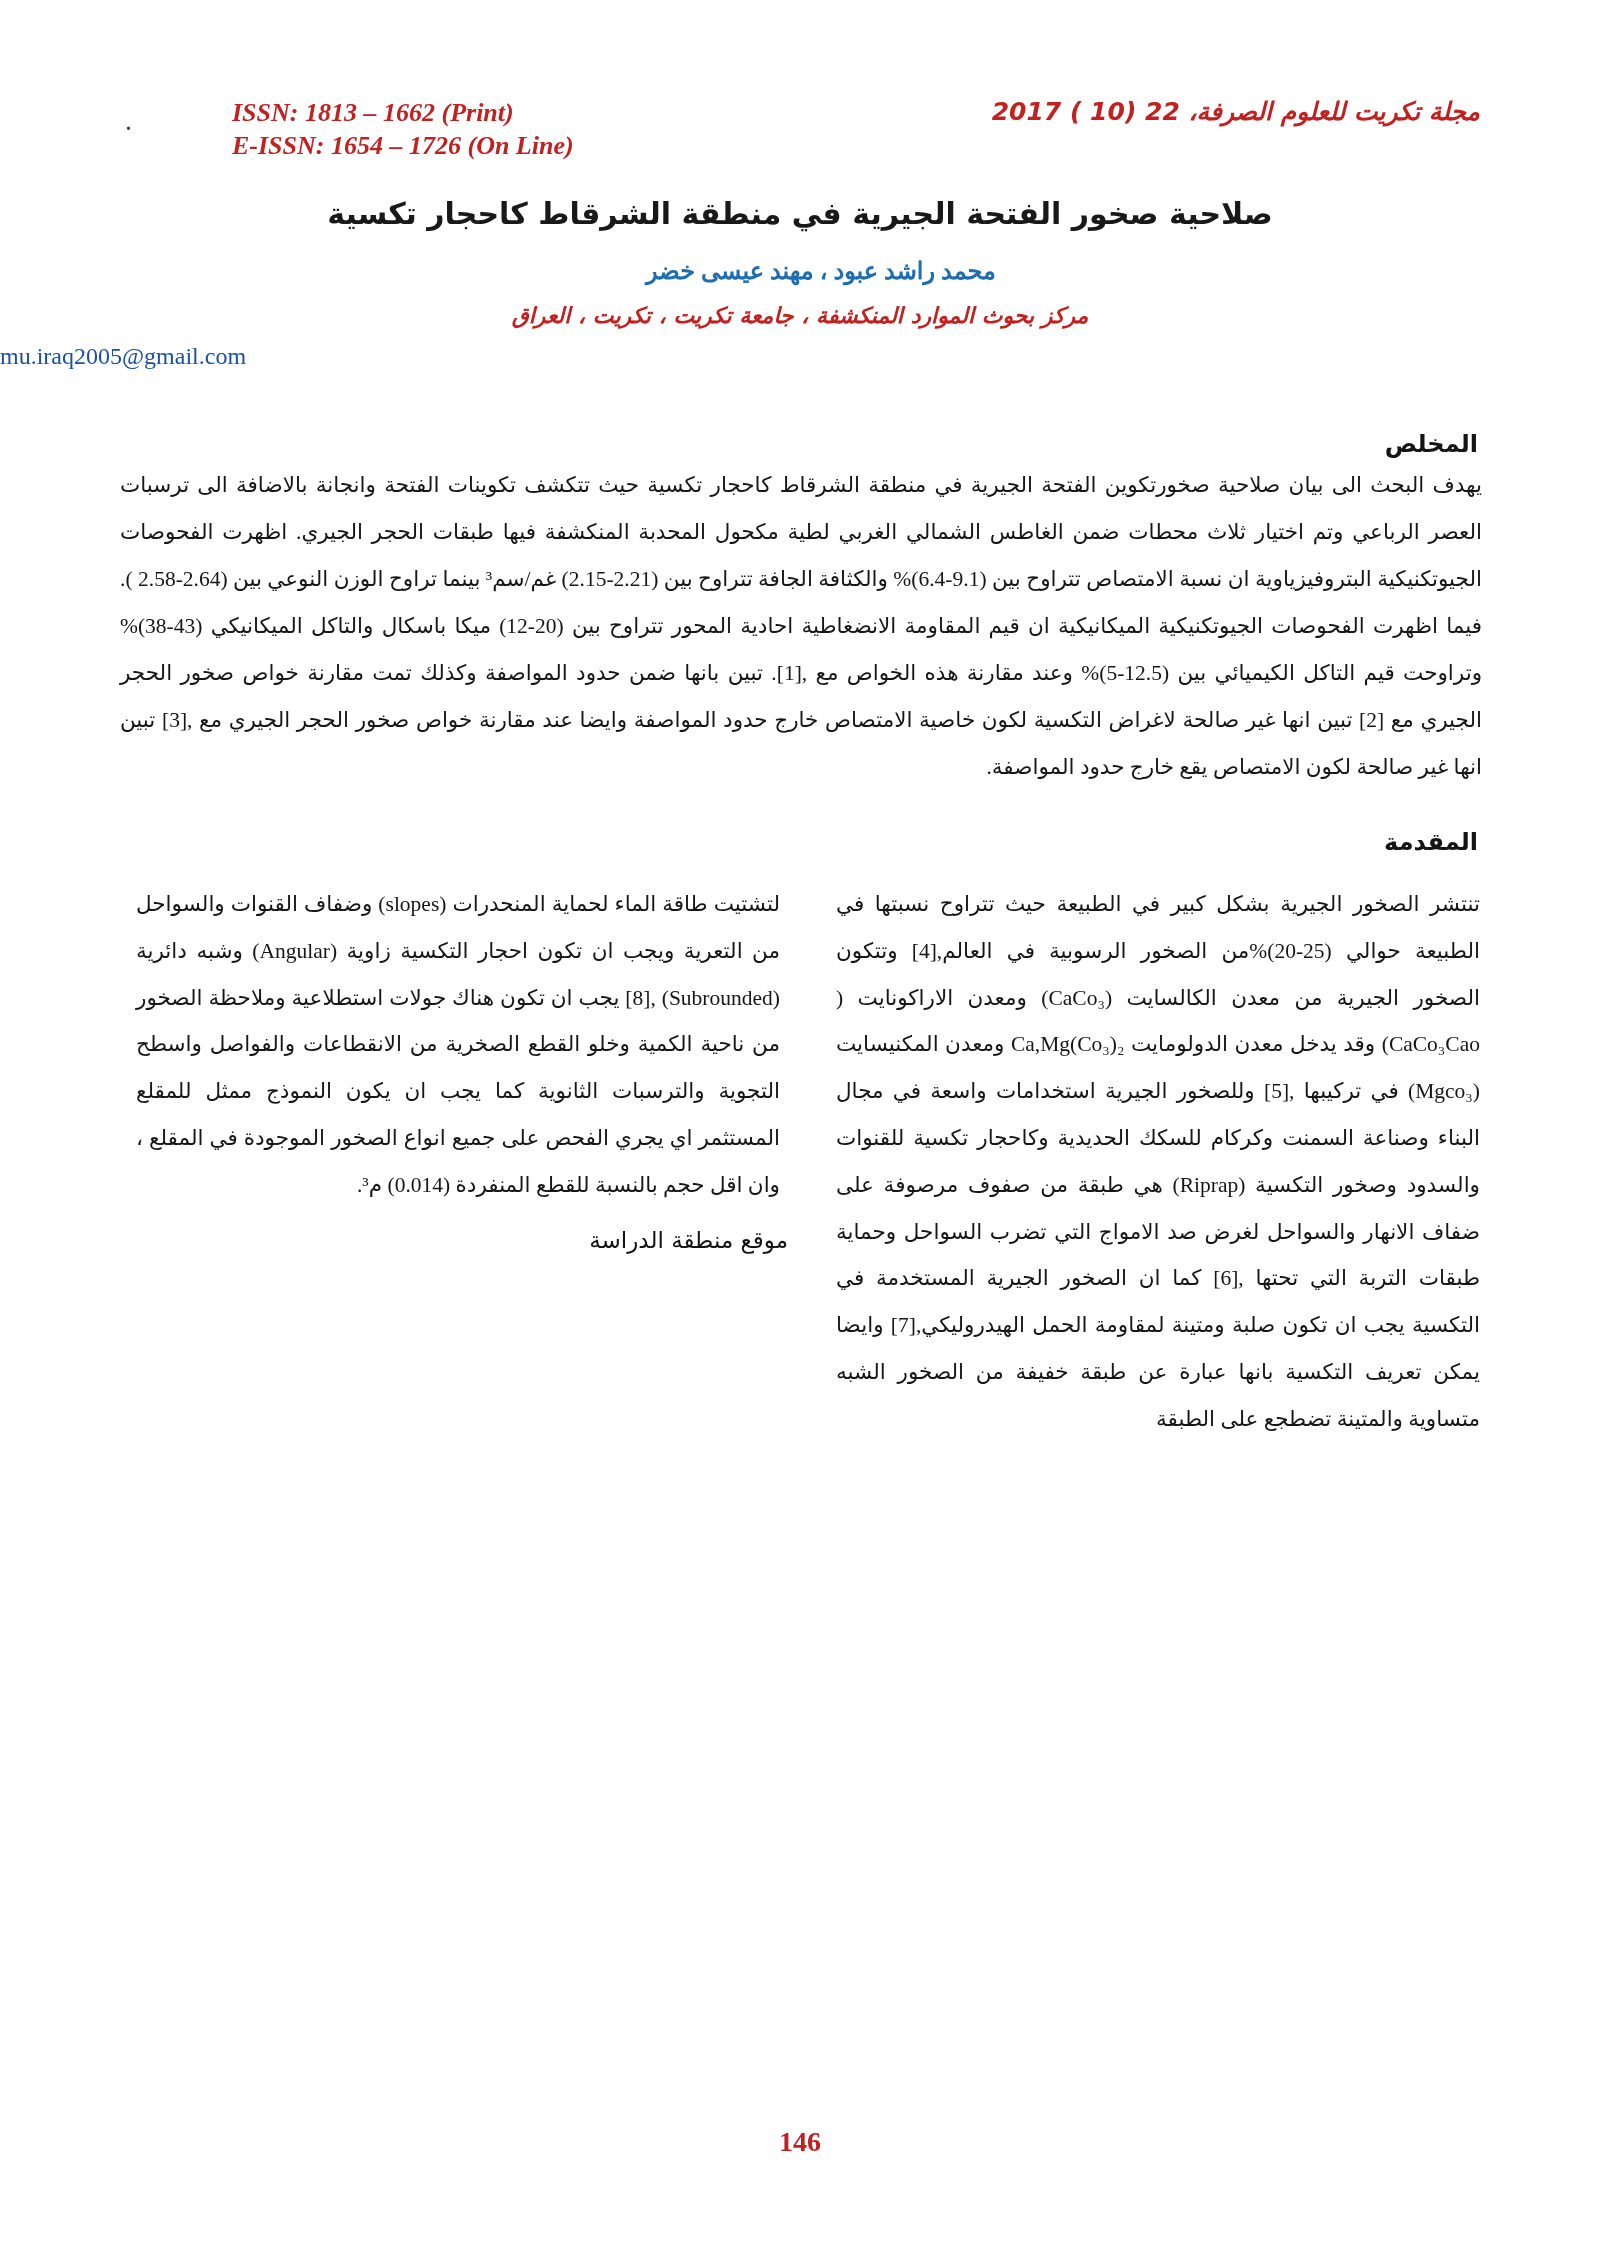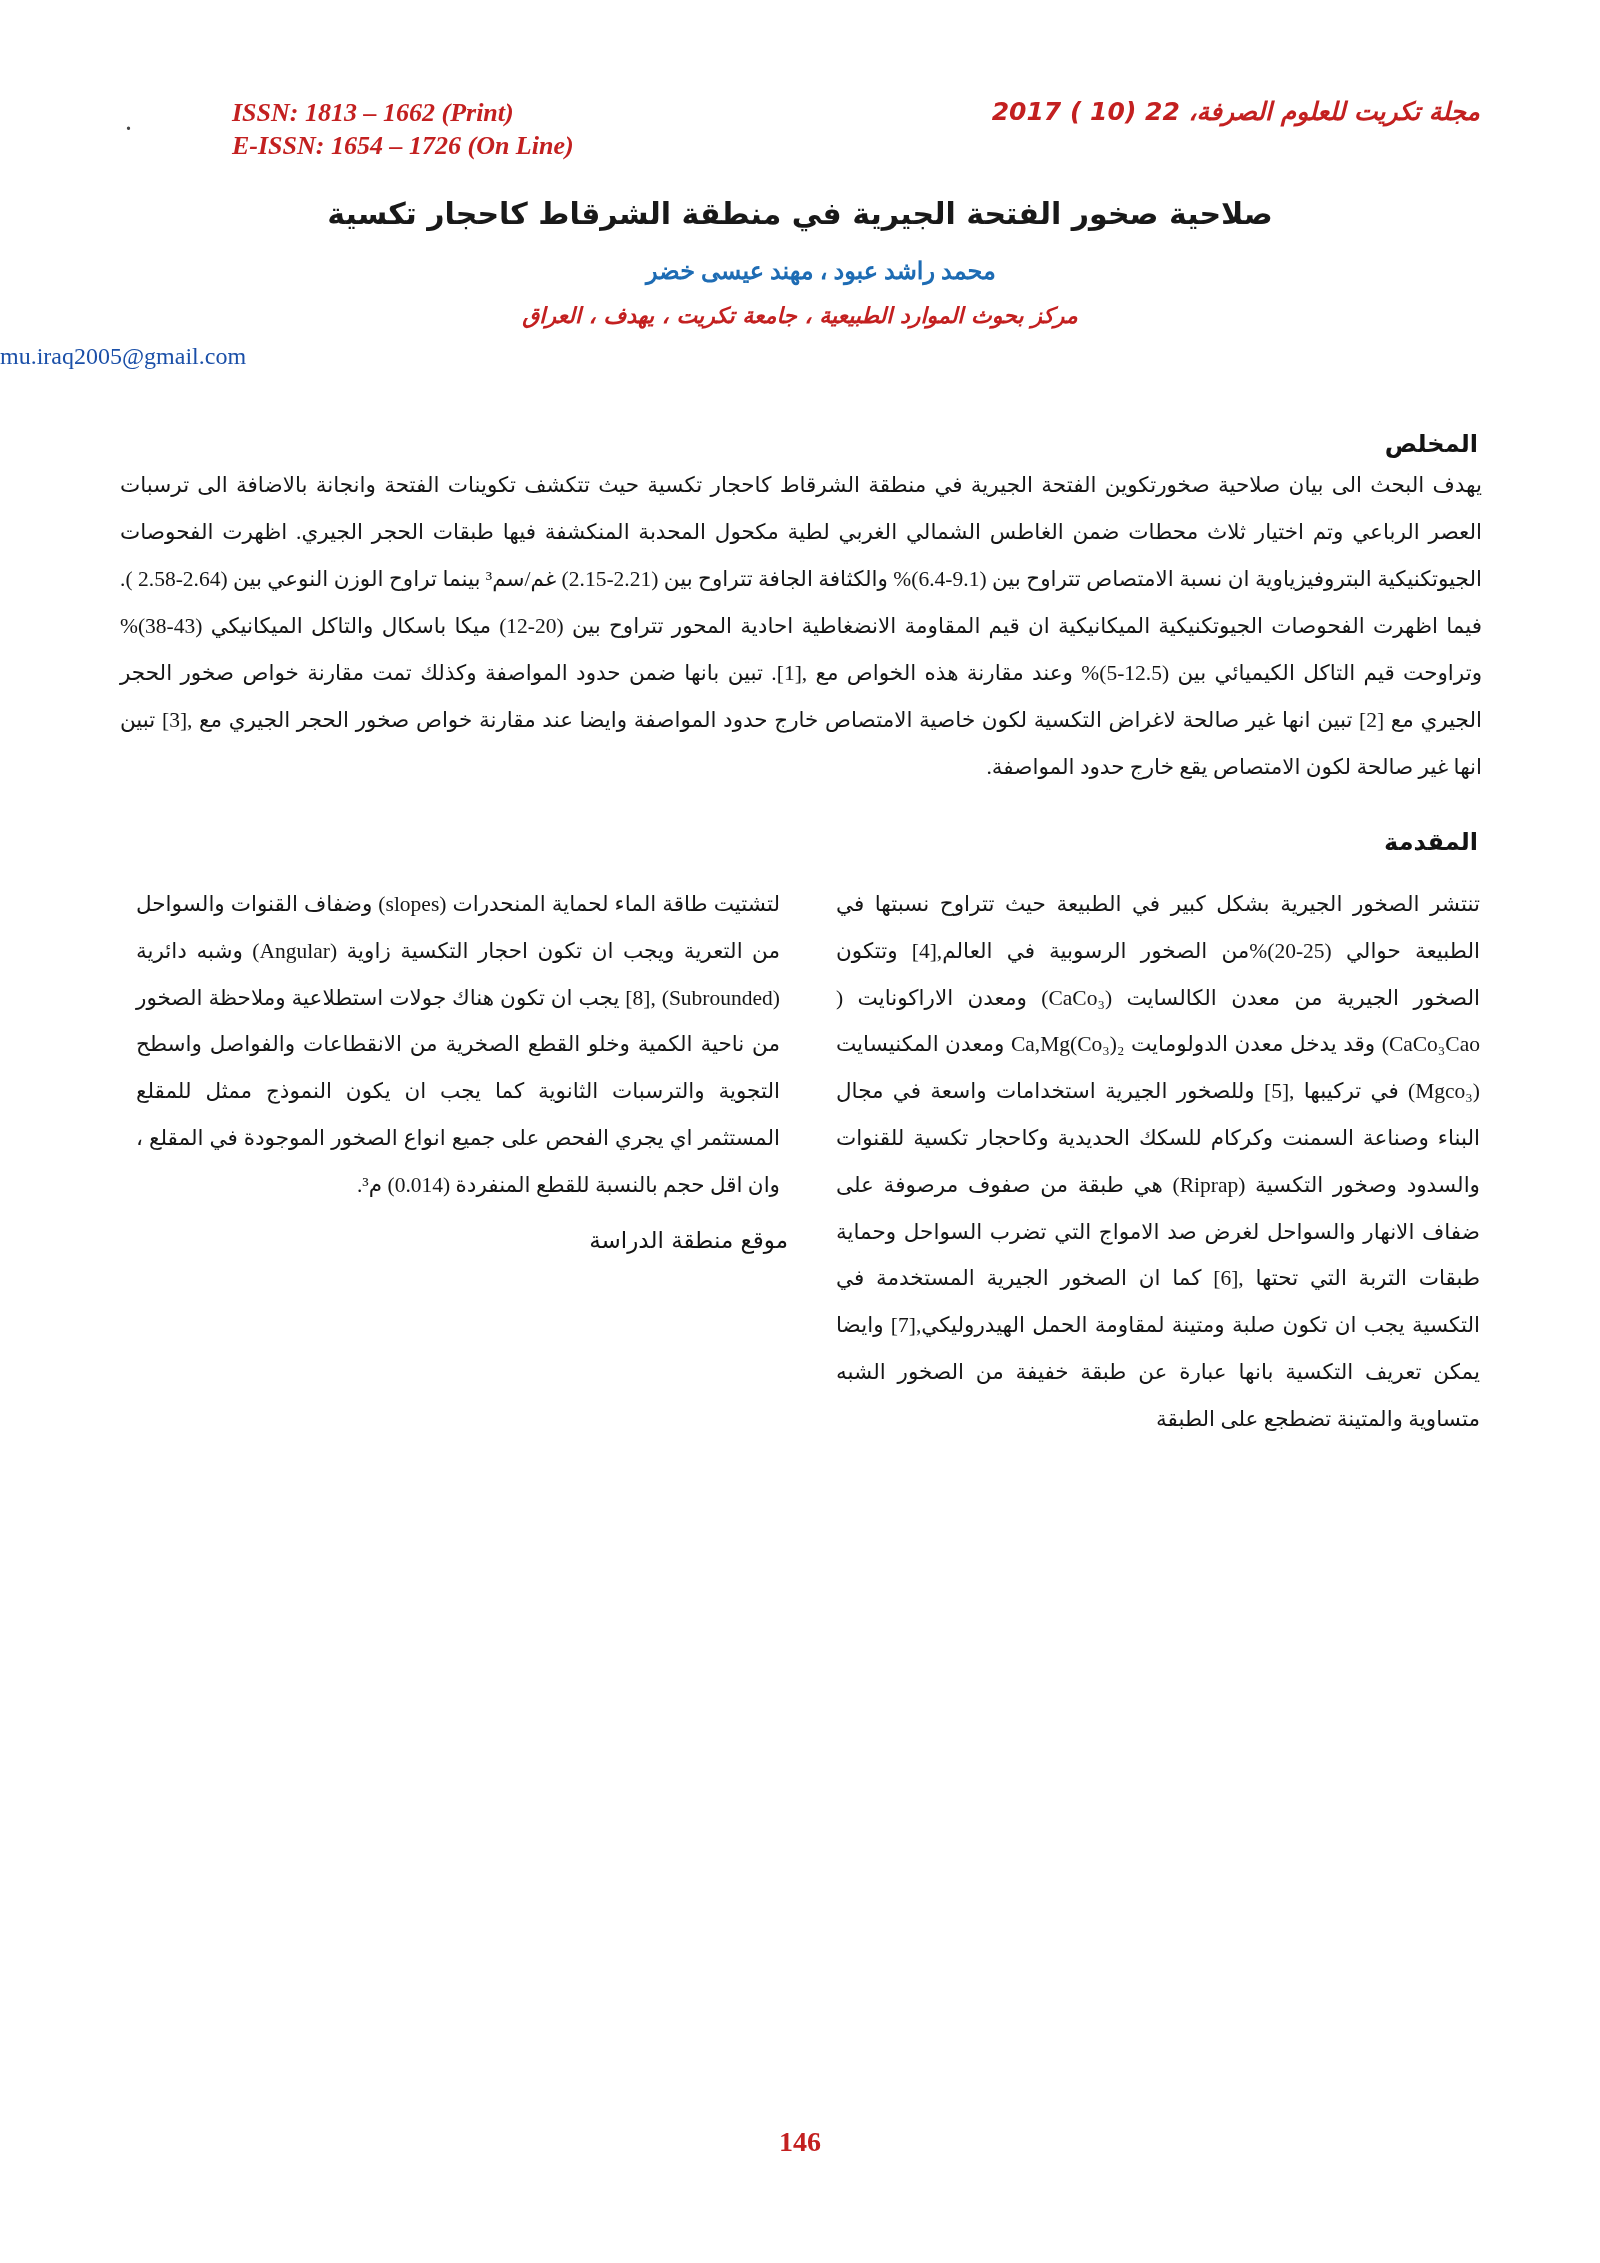--- a/index.html
+++ b/index.html
@@ -110,21 +110,21 @@
 </div>
 
 <span class="stray-dot">.</span>
 
 <div class="journal-line">مجلة تكريت للعلوم الصرفة،  22 (10 ) 2017</div>
 
 <h1 class="paper-title">صلاحية صخور الفتحة الجيرية في منطقة الشرقاط كاحجار تكسية</h1>
 
 <div class="authors">محمد راشد عبود ، مهند عيسى خضر</div>
 
-<div class="affiliation">مركز بحوث الموارد الطبيعية ، جامعة تكريت ، يهدف ، العراق</div>
+<div class="affiliation">مركز بحوث الموارد المنكشفة ، جامعة تكريت ، تكريت ، العراق</div>
 
 <div class="email">mu.iraq2005@gmail.com</div>
 
 <h2 class="section-heading abstract-heading">المخلص</h2>
 
 <p class="abstract-body">يهدف البحث الى بيان صلاحية صخورتكوين الفتحة الجيرية في منطقة الشرقاط كاحجار تكسية حيث تتكشف تكوينات الفتحة وانجانة بالاضافة الى ترسبات العصر الرباعي وتم اختيار ثلاث محطات ضمن الغاطس الشمالي الغربي لطية مكحول المحدبة المنكشفة فيها طبقات الحجر الجيري. اظهرت الفحوصات الجيوتكنيكية البتروفيزياوية ان نسبة الامتصاص تتراوح بين (9.1-6.4)% والكثافة الجافة تتراوح بين (2.21-2.15) غم/سم³ بينما تراوح الوزن النوعي بين (2.64-2.58 ). فيما اظهرت الفحوصات الجيوتكنيكية الميكانيكية ان قيم المقاومة الانضغاطية احادية المحور تتراوح بين (20-12) ميكا باسكال والتاكل الميكانيكي (43-38)% وتراوحت قيم التاكل الكيميائي بين (12.5-5)% وعند مقارنة هذه الخواص مع ,[1]. تبين بانها ضمن حدود المواصفة وكذلك تمت مقارنة خواص صخور الحجر الجيري مع [2] تبين انها غير  صالحة لاغراض التكسية لكون خاصية الامتصاص خارج حدود المواصفة وايضا عند مقارنة خواص صخور الحجر الجيري مع ,[3]  تبين انها غير صالحة لكون الامتصاص يقع خارج حدود المواصفة.</p>
 
 <h2 class="section-heading intro-heading">المقدمة</h2>
 
 <div class="columns">

